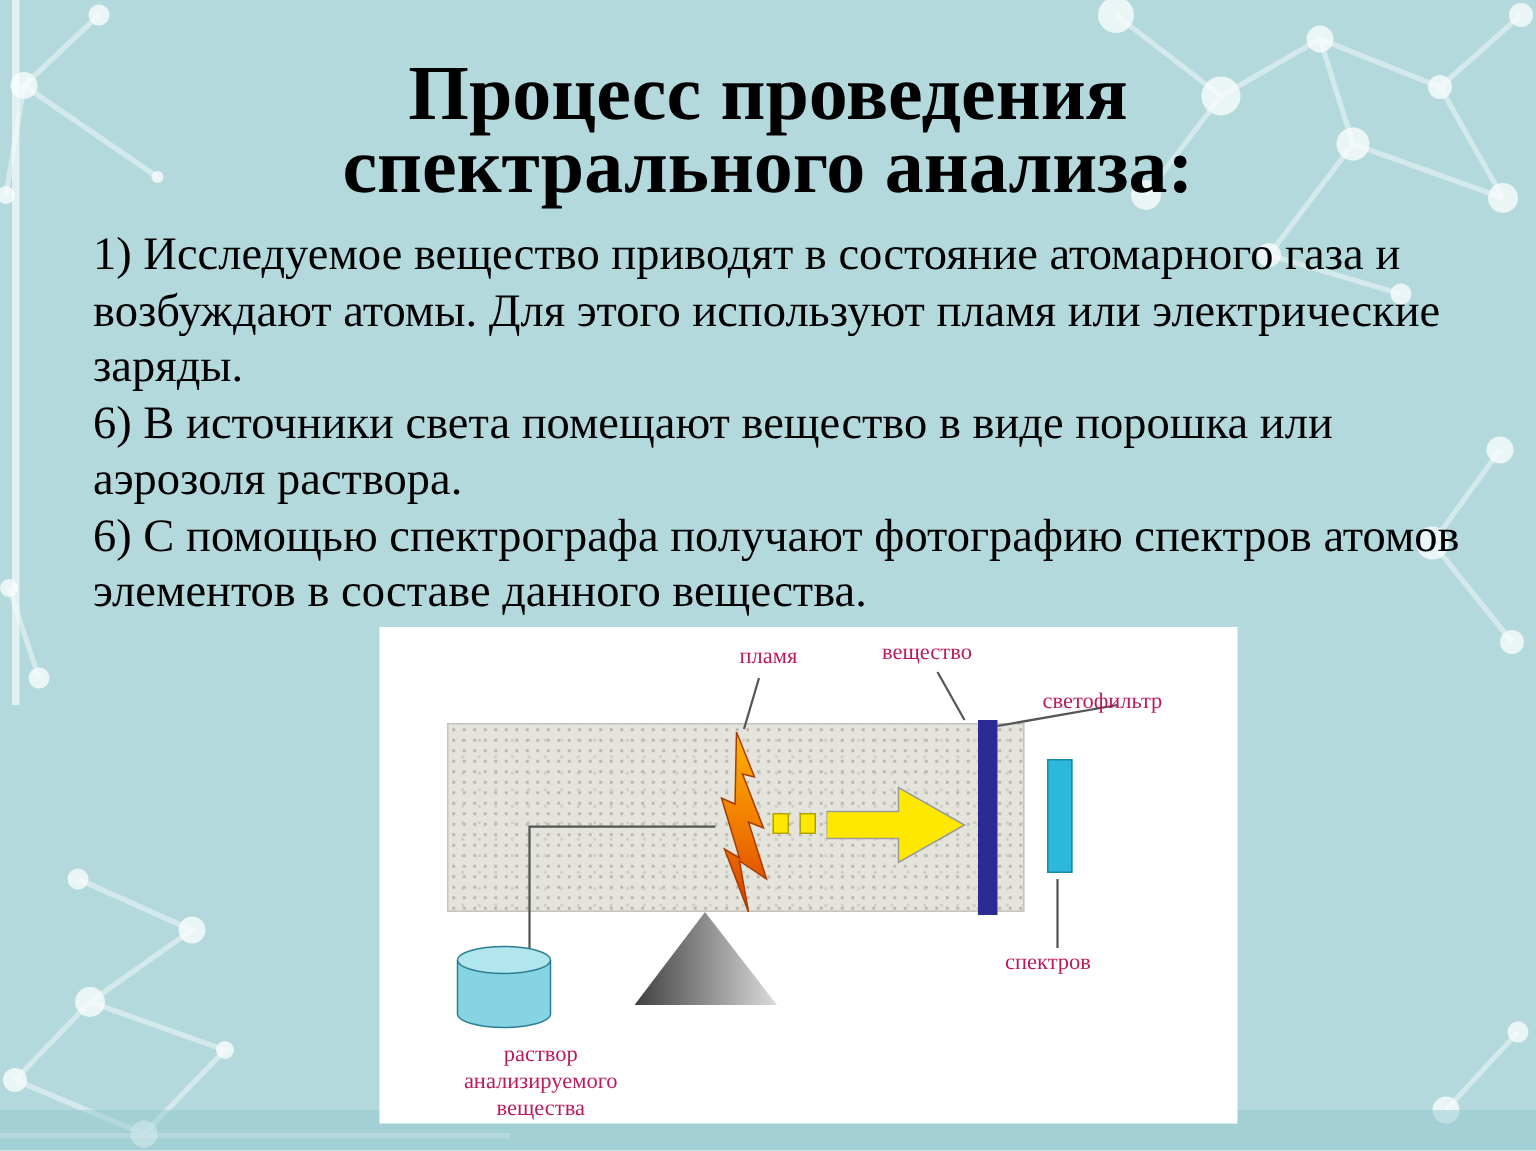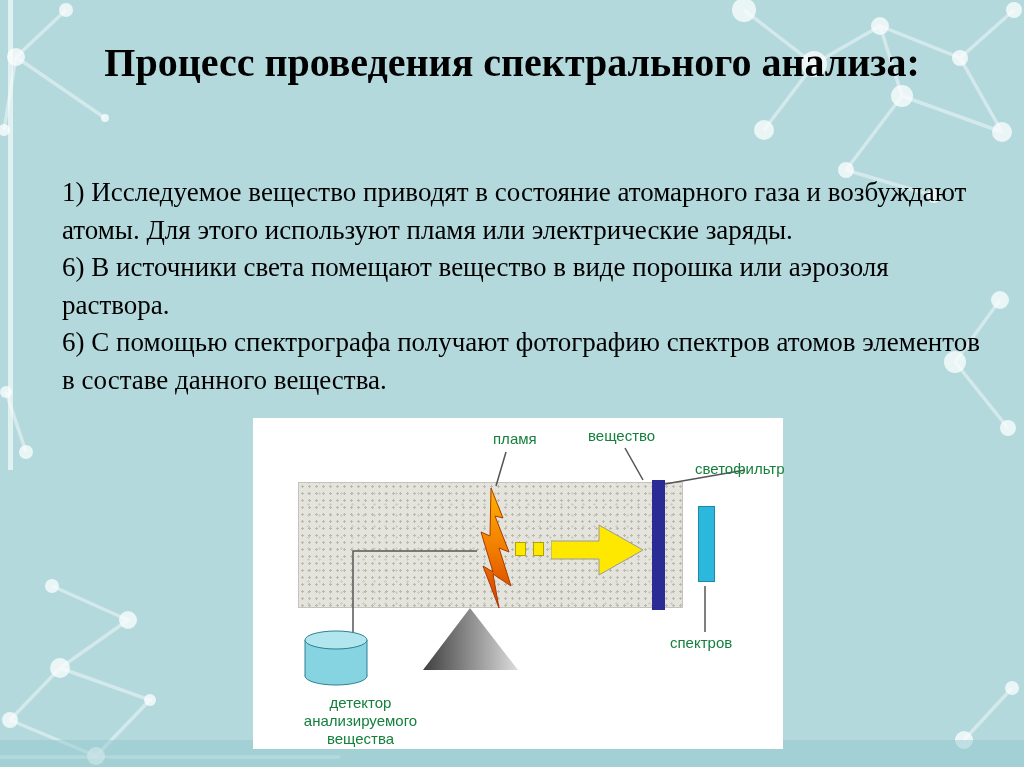--- a/index.html
+++ b/index.html
@@ -9,35 +9,35 @@
     background:#b4d9dd;
     overflow:hidden;
     font-family:"Liberation Serif", serif;
     color:#000;
   }
   #decor{position:absolute;left:0;top:0;z-index:0;}
   #content{position:relative;z-index:1;}
 
   .title{
     position:absolute;left:102px;top:38px;width:820px;
-    font-size:40px;line-height:49px;font-weight:bold;
+    font-size:52px;line-height:49px;font-weight:bold;
     text-align:center;
   }
   .bodytext{
     position:absolute;left:62px;top:150px;width:935px;
-    font-size:27px;line-height:37.5px;margin-top:24px;
+    font-size:31px;line-height:37.5px;
   }
   .bodytext p{margin:0;}
 
   
   .diagram{
-    position:absolute;left:253px;top:418px;width:530px;height:331px;
+    position:absolute;left:253px;top:418px;width:572px;height:331px;
     background:#ffffff;
-    font-family:Liberation Sans, sans-serif;
-    font-size:15px;color:#15803d;
+    font-family:Liberation Serif, serif;
+    font-size:15px;color:#be185d;
   }
   .diagram .abs{position:absolute;}
   .chamber{
     left:45px;top:64px;width:385px;height:126px;
     background-color:#e4e4dd;
     background-image:
       radial-gradient(#b9b9af 1px, transparent 1.3px),
       radial-gradient(#cfcfc6 1px, transparent 1.3px);
     background-size:7px 7px, 11px 11px;
     background-position:0 0, 4px 5px;
@@ -169,17 +169,17 @@
         <rect x="2" y="10" width="62" height="36" fill="#86d3e2" stroke="none"></rect>
         <line x1="2" y1="10" x2="2" y2="46" stroke="#2b7f93"></line>
         <line x1="64" y1="10" x2="64" y2="46" stroke="#2b7f93"></line>
         <ellipse cx="33" cy="10" rx="31" ry="9" fill="#b2e6ef" stroke="#2b7f93"></ellipse>
       </svg>
 
       <div class="dlabel" style="left:240px;top:12px;">пламя</div>
       <div class="dlabel" style="left:335px;top:9px;">вещество</div>
       <div class="dlabel" style="left:442px;top:42px;">светофильтр</div>
       <div class="dlabel" style="left:417px;top:216px;">спектров</div>
-      <div class="dlabel center" style="left:30px;top:276px;width:155px;line-height:18px;">детектор анализируемого вещества</div>
+      <div class="dlabel center" style="left:30px;top:276px;width:155px;line-height:18px;">раствор анализируемого вещества</div>
 
     </div>
   </div>
 </div>
 
 </body></html>

